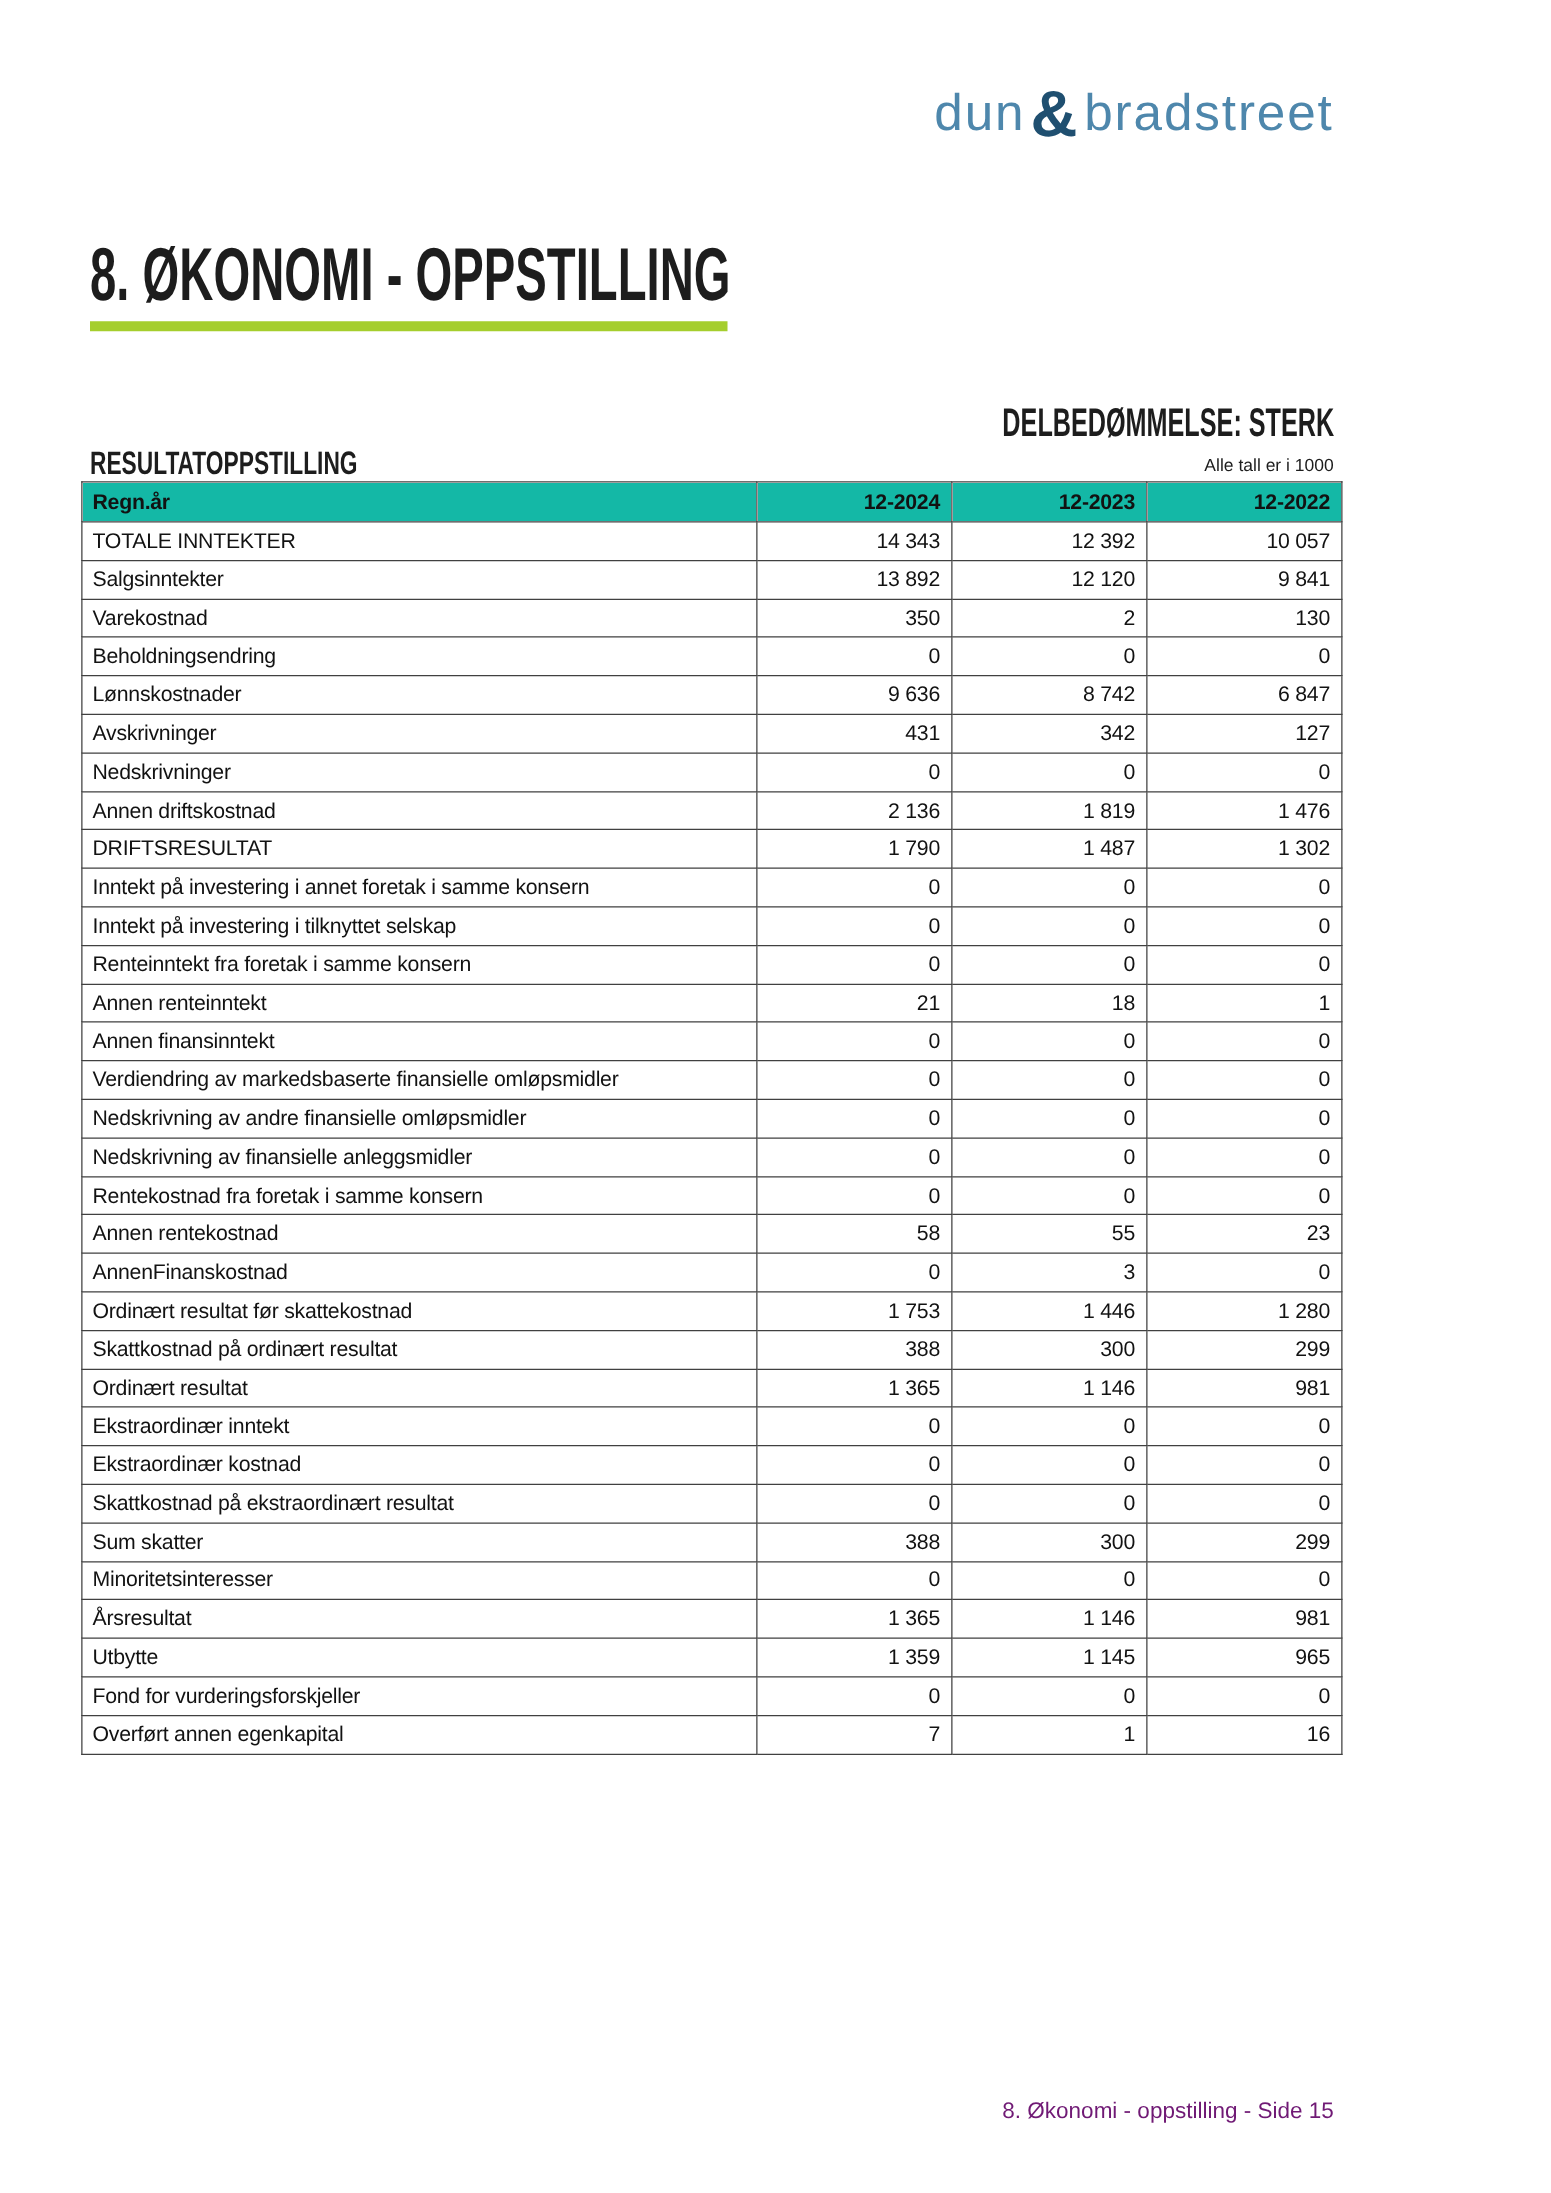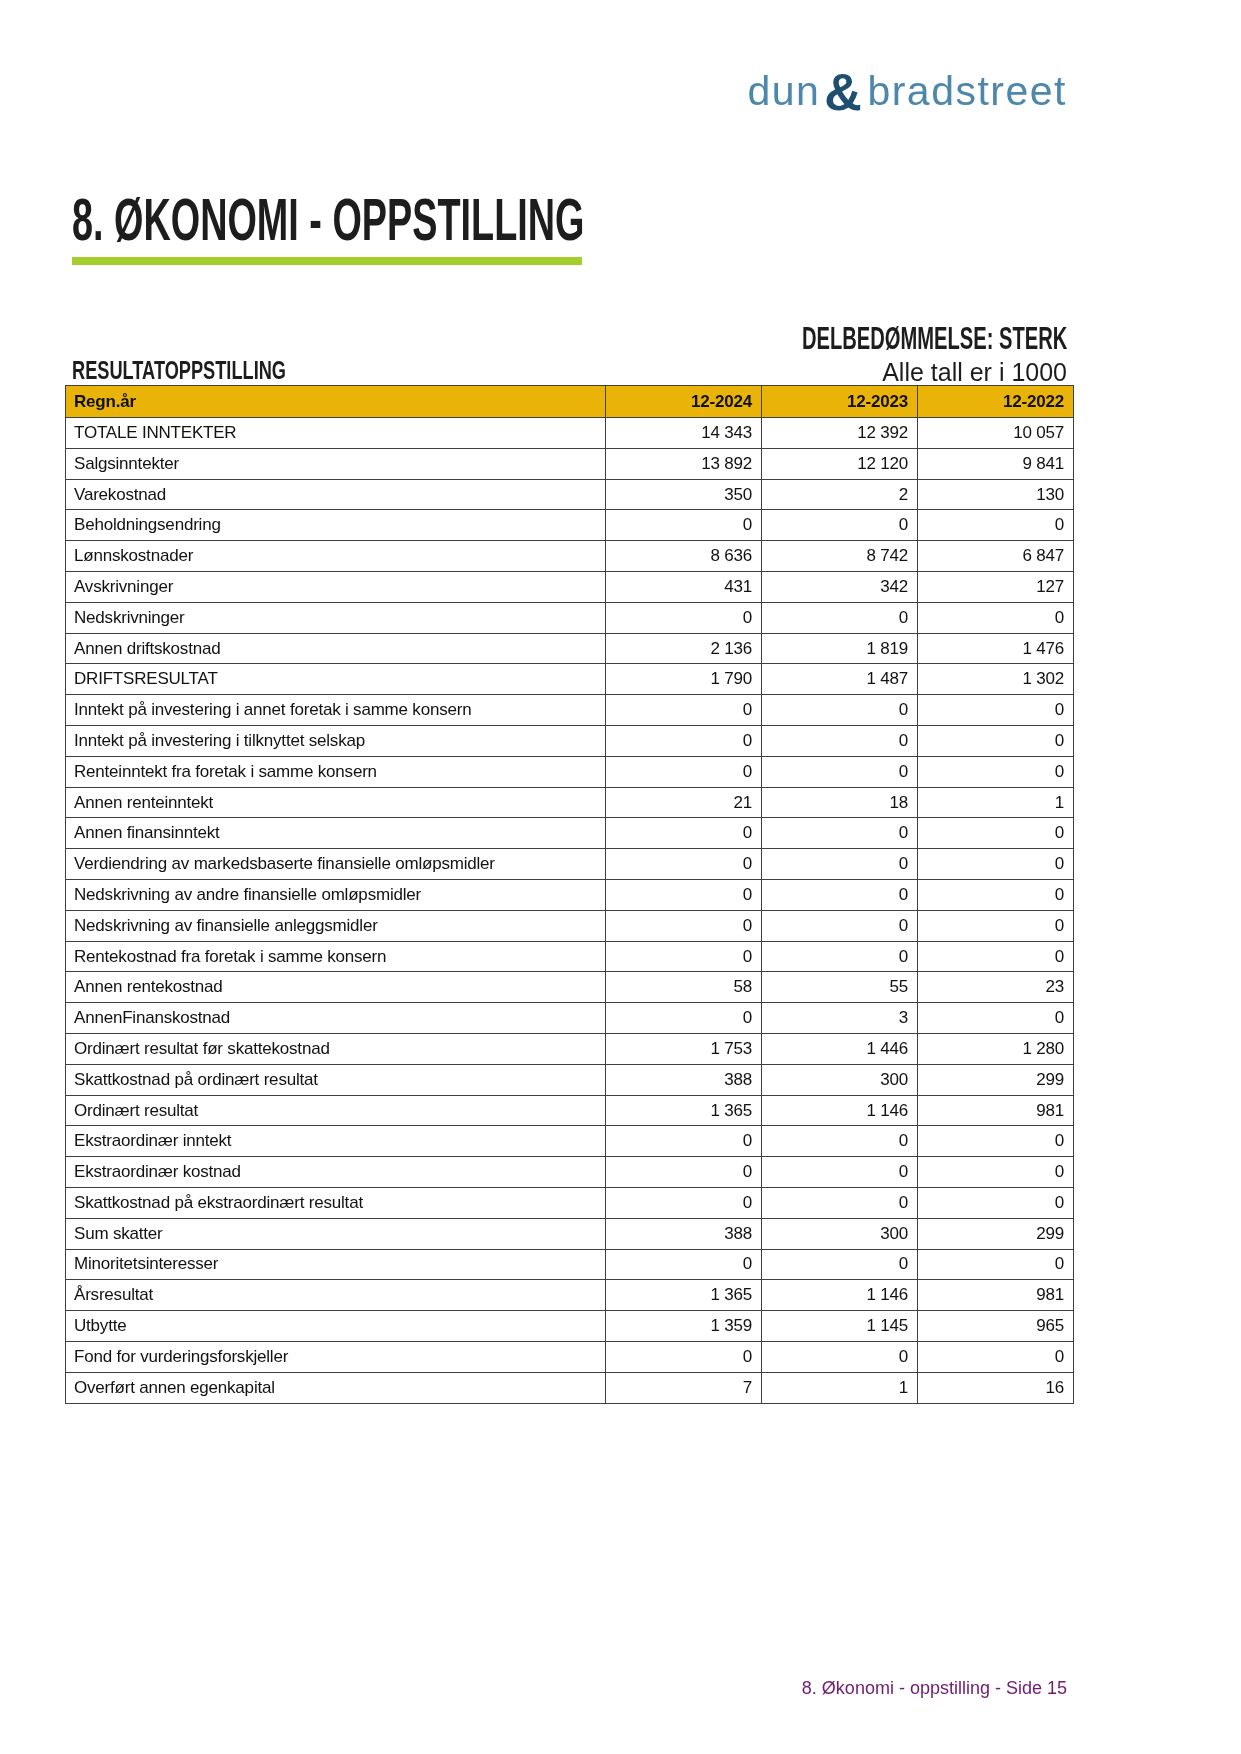--- a/index.html
+++ b/index.html
@@ -75,21 +75,21 @@
     font-weight: 700;
     color: #1d1d1d;
     white-space: nowrap;
     transform: scaleX(0.70);
     transform-origin: left top;
   }
   .unit-note {
     position: absolute;
     right: 174px;
     top: 363px;
-    font-size: 25px;
+    font-size: 14px;
     line-height: 19px;
     color: #1d1d1d;
     white-space: nowrap;
   }
 
   
   table.statement {
     position: absolute;
     left: 65px;
     top: 385px;
@@ -104,21 +104,21 @@
   table.statement col.c-num   { width: 156px; }
   table.statement th, table.statement td {
     border: 1.5px solid #404040;
     padding: 0 9px 0 8px;
     height: 29.8px;
     line-height: 1.05;
     overflow: hidden;
     white-space: nowrap;
   }
   table.statement thead th {
-    background: #eab308;
+    background: #14b8a6;
     font-weight: 700;
     height: 31px;
     text-align: right;
   }
   table.statement thead th.label { text-align: left; }
   table.statement td.num { text-align: right; }
   table.statement tr.bold td { font-weight: 400; }
 
   
   .footer {
@@ -184,21 +184,21 @@
           <td class="num">130</td>
         </tr>
         <tr>
           <td>Beholdningsendring</td>
           <td class="num">0</td>
           <td class="num">0</td>
           <td class="num">0</td>
         </tr>
         <tr>
           <td>Lønnskostnader</td>
-          <td class="num">8 636</td>
+          <td class="num">9 636</td>
           <td class="num">8 742</td>
           <td class="num">6 847</td>
         </tr>
         <tr>
           <td>Avskrivninger</td>
           <td class="num">431</td>
           <td class="num">342</td>
           <td class="num">127</td>
         </tr>
         <tr>

